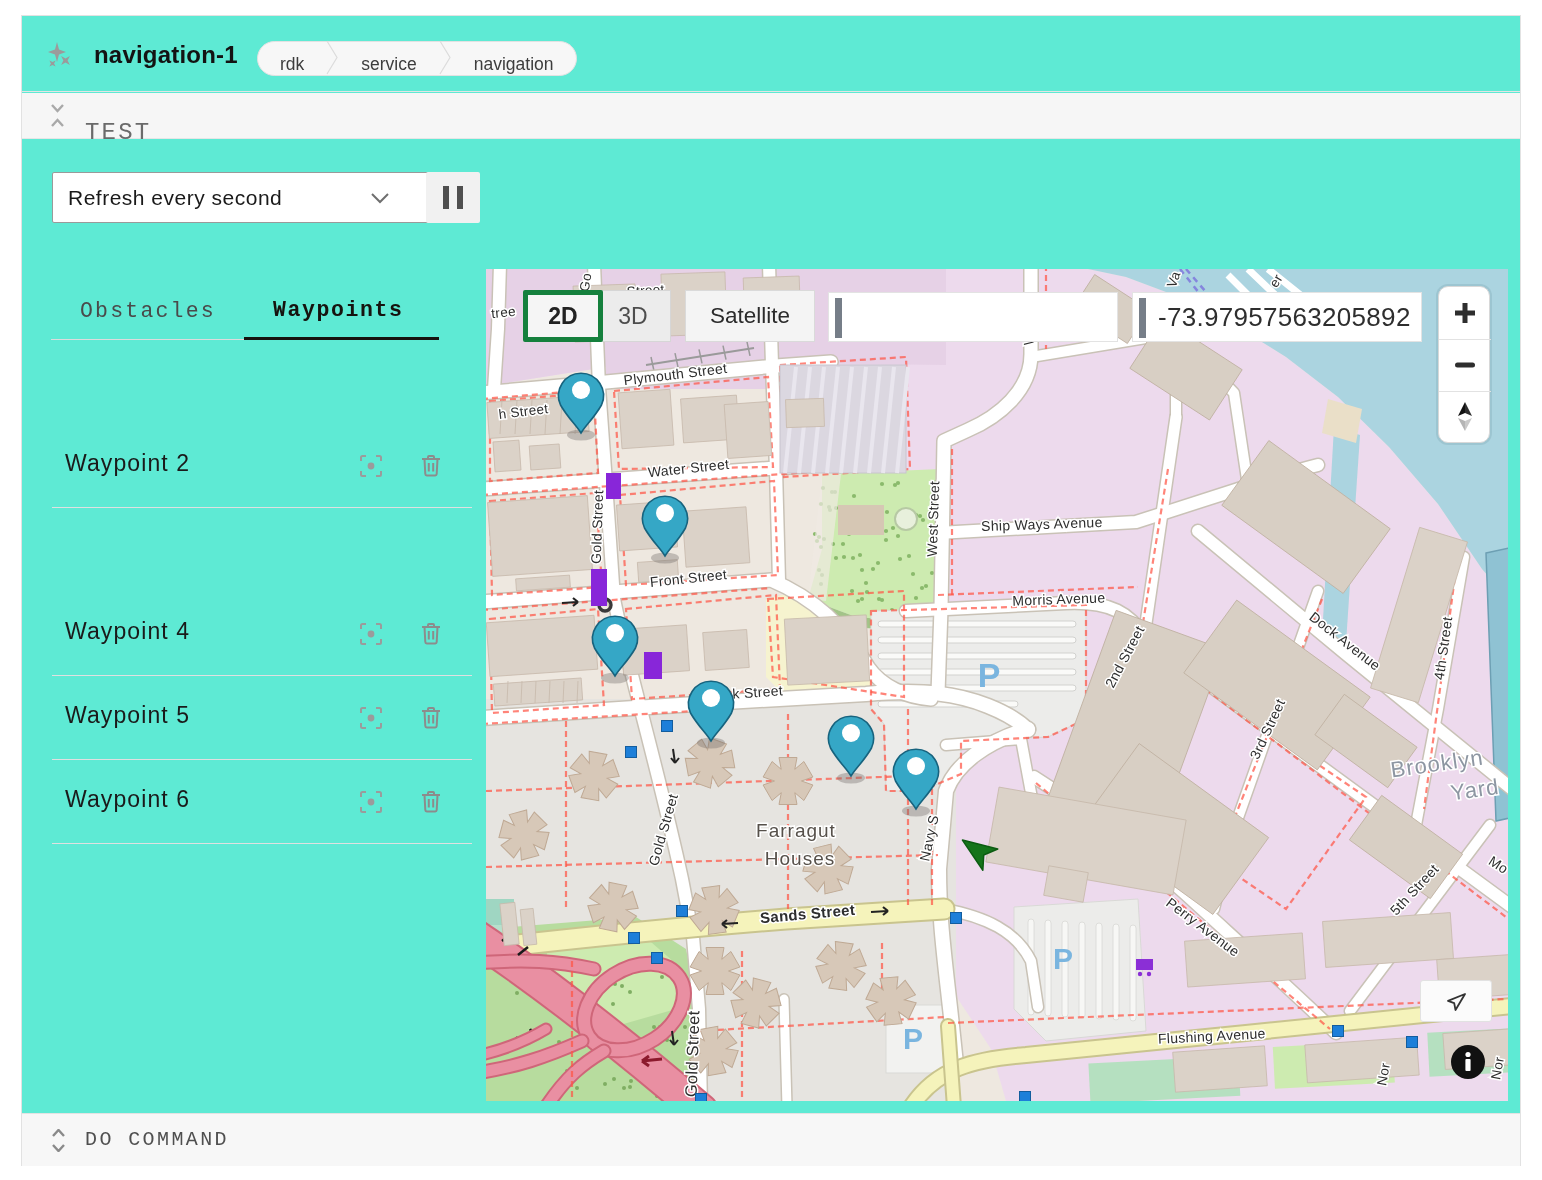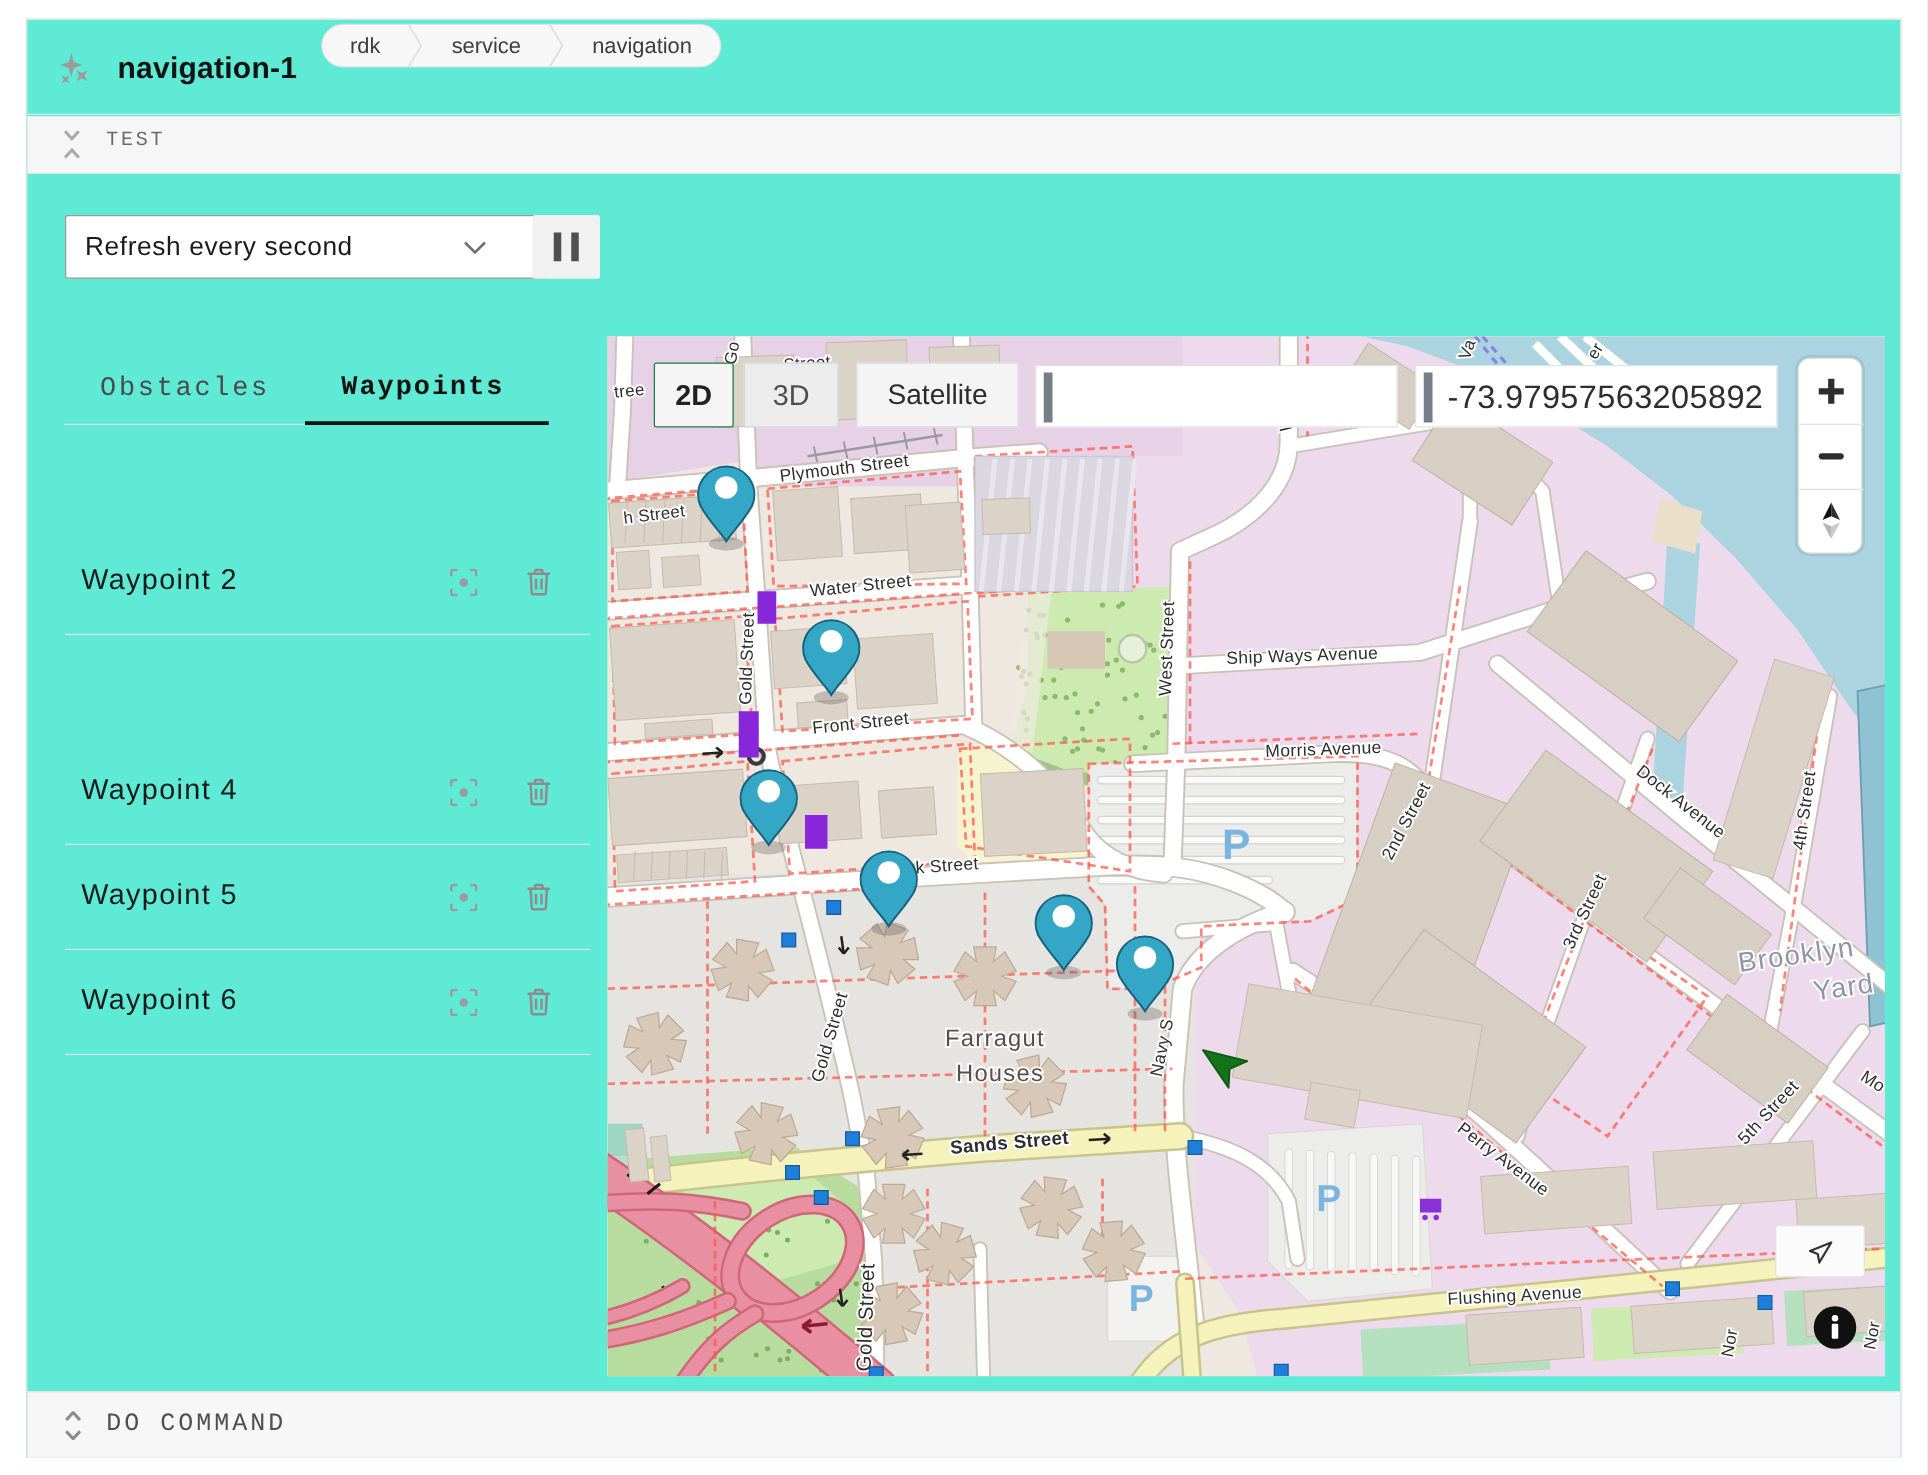--- a/index.html
+++ b/index.html
@@ -2,45 +2,45 @@
 <html><head>
 <meta charset="utf-8">
 <style>
 * { margin:0; padding:0; box-sizing:border-box; }
 html,body { width:1542px; height:1180px; background:#fff; font-family:"Liberation Sans", sans-serif; overflow:hidden; }
 #card { position:absolute; left:21px; top:15px; width:1500px; height:1151px; border:1px solid #e2e2e2; background:#5eead4; }
 .abs { position:absolute; }
 
 #hdr { position:absolute; left:0; top:0; width:100%; height:76px; border-bottom:1px solid #e4e4e4; }
 #title { position:absolute; left:72px; top:25px; font-size:24px; font-weight:bold; color:#131313; letter-spacing:0.2px; }
-#crumb { position:absolute; left:235px; top:3px; height:35px; border:1px solid #e2e2e2; background:#f7f7f7; border-radius:18px; display:flex; align-items:center; }
+#crumb { position:absolute; left:235px; top:25px; height:35px; border:1px solid #e2e2e2; background:#f7f7f7; border-radius:18px; display:flex; align-items:flex-end; }
 .crumbseg { font-size:17.5px; color:#3d3d3d; padding:0 22px; }
 
 #testbar { position:absolute; left:0; top:77px; width:100%; height:46px; background:#f6f6f6; border-bottom:1px solid #e6e6e6; }
-#testtxt { position:absolute; left:63px; top:10px; font-family:"Liberation Mono", monospace; font-size:16px; letter-spacing:2.2px; color:#6a6a6a; }
+#testtxt { position:absolute; left:63px; top:26px; font-family:"Liberation Mono", monospace; font-size:24px; letter-spacing:2.2px; color:#6a6a6a; }
 
 #sel { position:absolute; left:30px; top:156px; width:386px; height:51px; border:1px solid #9a9a9a; border-radius:2px; background:#fff; }
 #seltxt { position:absolute; left:15px; top:13px; font-size:21px; letter-spacing:0.5px; color:#1a1a1a; }
 #pause { position:absolute; left:404px; top:156px; width:54px; height:51px; background:#f1f1f1; border-radius:2px; }
 .tabgrayline { position:absolute; left:29px; top:323px; width:196px; height:1px; background:#dcdcdc; }
 .tabblackline { position:absolute; left:222px; top:321px; width:195px; height:3px; background:#16130f; }
 #tab1 { position:absolute; left:58px; top:283px; font-family:"Liberation Mono", monospace; font-size:21.5px; letter-spacing:2.2px; color:#4a4a4a; }
 #tab2 { position:absolute; left:251px; top:282px; font-family:"Liberation Mono", monospace; font-size:21.5px; letter-spacing:1.6px; font-weight:bold; color:#16130f; }
 .wrow { position:absolute; left:30px; width:420px; height:84px; border-bottom:1px solid #e0e0e0; }
 .wtxt { position:absolute; left:13px; top:26px; font-size:23px; letter-spacing:1.1px; color:#1a1a1a; }
 .wfocus { position:absolute; left:308px; top:31px; }
 .wtrash { position:absolute; left:368px; top:30px; }
 
 #docmd { position:absolute; left:0; top:1097px; width:100%; height:53px; background:#f7f7f7; border-top:1px solid #e3e3e3; }
 #docmdtxt { position:absolute; left:63px; top:14px; font-family:"Liberation Mono", monospace; font-size:20px; letter-spacing:2.4px; color:#4f4f4f; }
 
 #map { position:absolute; left:464px; top:253px; width:1022px; height:832px; overflow:hidden; background:#efe9e1; }
 
 .mbtn { position:absolute; height:52px; display:flex; align-items:center; justify-content:center; font-size:23px; }
-#b2d { left:501px; top:274px; width:64px; background:#f5f5f5; border:1px solid #15803d; border-radius:2px; font-weight:bold; color:#222; z-index:5; }
+#b2d { left:501px; top:274px; width:80px; background:#f5f5f5; border:5px solid #15803d; border-radius:2px; font-weight:bold; color:#222; z-index:5; }
 #b3d { left:573px; top:274px; width:76px; background:#ececec; border:1px solid #d6d6d6; color:#4d4d4d; z-index:4; }
 #bsat { left:663px; top:274px; width:130px; background:#f4f4f4; border:1px solid #dadada; color:#2b2b2b; z-index:4; font-size:22.5px; }
 .coordbox { position:absolute; top:276px; width:290px; height:50px; background:#fff; border:1px solid #e3e3e3; z-index:4; }
 .coordbar { position:absolute; left:6px; top:5px; width:7px; height:40px; background:#767e88; }
 .coordtxt { position:absolute; left:25px; top:9px; font-size:26px; letter-spacing:0.3px; color:#2e2e2e; }
 #zoombox { position:absolute; left:1416px; top:270px; width:52px; height:157px; background:#fff; border-radius:10px; border:1px solid #d8d8d8; box-shadow:0 0 0 2px rgba(130,170,180,0.35); z-index:5; }
 .zline { position:absolute; left:0; width:52px; height:1px; background:#e2e2e2; }
 #navbtn { position:absolute; left:1398px; top:964px; width:72px; height:42px; background:#fbfbfb; border:1px solid #e2e2e2; border-radius:3px; z-index:5; }
 #infobtn { position:absolute; left:1429px; top:1029px; width:34px; height:34px; background:#111; border-radius:50%; z-index:5; }
 </style>

